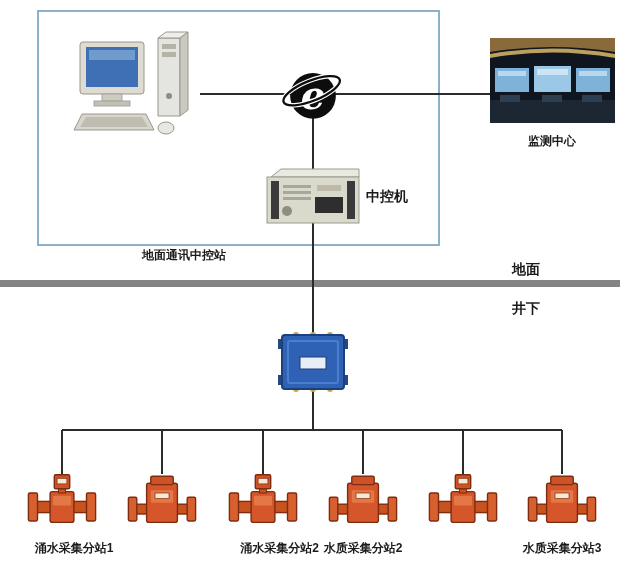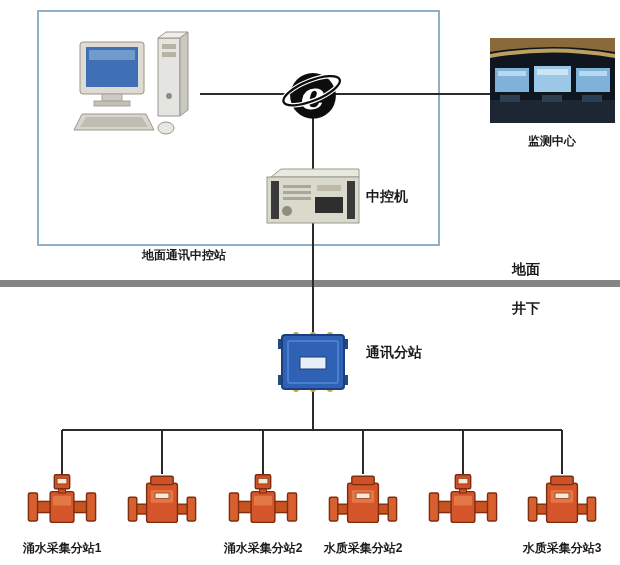--- a/index.html
+++ b/index.html
@@ -142,41 +142,40 @@
       <circle cx="35" cy="4" r="3" fill="#caa24a"></circle>
       <circle cx="52" cy="4" r="3" fill="#caa24a"></circle>
       <circle cx="18" cy="58" r="3" fill="#caa24a"></circle>
       <circle cx="35" cy="58" r="3" fill="#caa24a"></circle>
       <circle cx="52" cy="58" r="3" fill="#caa24a"></circle>
       <rect x="4" y="4" width="62" height="54" rx="3" fill="#2f62b5" stroke="#1c3f7d" stroke-width="2"></rect>
       <rect x="10" y="10" width="50" height="42" rx="2" fill="none" stroke="#4a7fd0" stroke-width="2"></rect>
       <rect x="22" y="26" width="26" height="12" fill="#e8eef6" stroke="#1c3f7d"></rect>
     </svg>
   </div>
-  <div class="lbl lbl-main lbl-side" style="left:366px;top:344px;width:90px;">通讯分站</div>
 
   <div class="node" style="left:27px;top:472px;">
     <svg width="70" height="63" viewBox="0 0 100 90">
         <use href="#fm-flow"></use>
       </svg>
   </div>
-  <div class="dev-label" style="left:6px;top:540px;">涌水采集分站1</div>
+  <div class="dev-label" style="left:18px;top:540px;">涌水采集分站1</div>
 
   <div class="node" style="left:127px;top:472px;">
     <svg width="70" height="63" viewBox="0 0 100 90">
         <use href="#fm-quality"></use>
       </svg>
   </div>
 
   <div class="node" style="left:228px;top:472px;">
     <svg width="70" height="63" viewBox="0 0 100 90">
         <use href="#fm-flow"></use>
       </svg>
   </div>
-  <div class="dev-label" style="left:207px;top:540px;">涌水采集分站2</div>
+  <div class="dev-label" style="left:207px;top:540px;text-align:right;">涌水采集分站2</div>
 
   <div class="node" style="left:328px;top:472px;">
     <svg width="70" height="63" viewBox="0 0 100 90">
         <use href="#fm-quality"></use>
       </svg>
   </div>
   <div class="dev-label" style="left:307px;top:540px;">水质采集分站2</div>
 
   <div class="node" style="left:428px;top:472px;">
     <svg width="70" height="63" viewBox="0 0 100 90">

